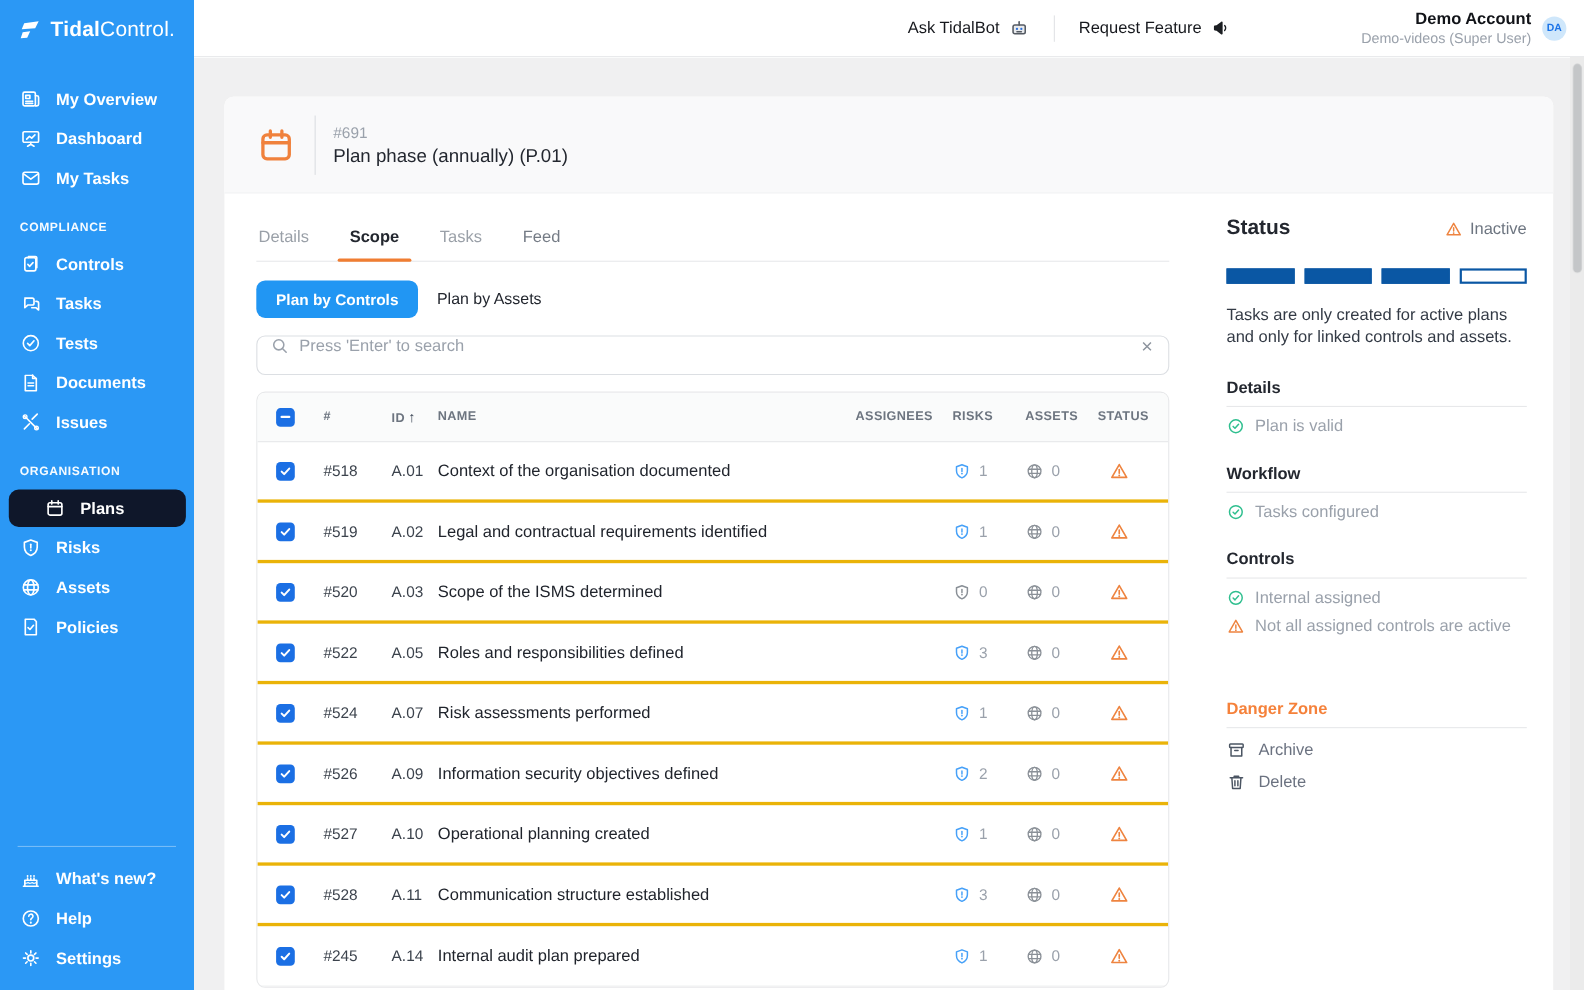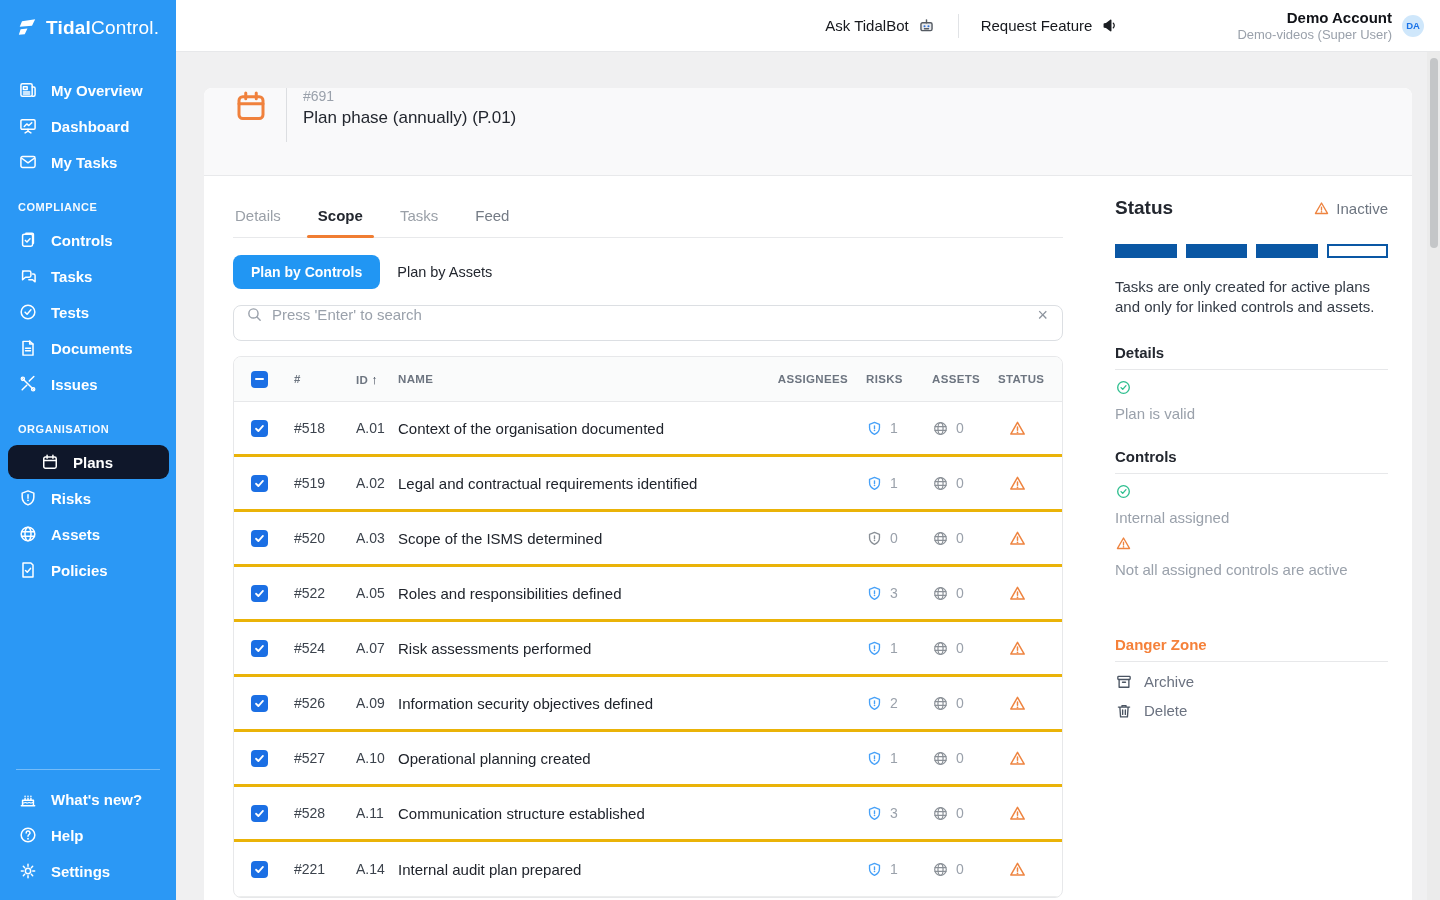--- a/index.html
+++ b/index.html
@@ -29,21 +29,21 @@
   .account-name { font-size:15px; font-weight:700; color:#111318; }
   .account-sub { font-size:13px; color:#9aa1ab; margin-top:1px; }
   .avatar { width:22px; height:22px; border-radius:50%; background:#cfe7fb; color:#1a73e8; font-size:9.5px; font-weight:700; display:flex; align-items:center; justify-content:center; margin-right:8px; cursor:pointer; }
 
   
   .scroll-track { position:fixed; right:0; top:52px; width:13px; height:848px; background:#ebebeb; z-index:40; }
   .scroll-thumb { position:absolute; top:6px; left:2.5px; width:8px; height:190px; border-radius:4px; background:#c4c6c8; }
 
   
   .card { position:absolute; left:204px; top:88px; width:1208px; height:830px; background:#fff; border-radius:8px 8px 0 0; }
-  .card-header { height:88px; background:#f9f9fa; border-bottom:1px solid #e8e9eb; border-radius:8px 8px 0 0; display:flex; padding-left:29px; }
+  .card-header { height:88px; background:#f9f9fa; border-bottom:1px solid #e8e9eb; border-radius:8px 8px 0 0; display:flex; align-items:center; padding-left:29px; }
   .card-header .cal { width:36px; height:36px; color:#f0813c; }
   .vdivider { width:1px; height:54px; background:#dcdee1; margin:0 16px 0 17px; }
   .plan-id { font-size:14px; color:#9aa1ab; }
   .plan-title { font-size:17px; font-weight:500; color:#23272f; margin-top:4px; }
 
   
   .left-col { position:absolute; left:29px; top:88px; width:830px; }
   .tabs { display:flex; gap:33px; margin-top:23px; border-bottom:1px solid #e8e9eb; }
   .tab { font-size:15px; color:#9aa0a8; padding:8px 2px 13px; cursor:pointer; position:relative; }
   .tab.active { color:#23272f; font-weight:600; }
@@ -87,21 +87,21 @@
   .status-title { font-size:19px; font-weight:600; color:#23272f; }
   .status-state { display:flex; align-items:center; gap:6px; font-size:15px; color:#6d7580; }
   .status-state svg { width:17px; height:17px; color:#ee8440; }
   .progress { display:flex; gap:9px; margin-top:25px; }
   .seg { flex:1; height:14px; background:#fff; border:2px solid #0a57a4; }
   .seg.fill { background:#0a57a4; border-color:#0a57a4; }
   .status-note { margin-top:19px; font-size:15px; line-height:1.35; color:#333a45; }
 
   .rp-section { margin-top:26px; }
   .rp-heading { font-size:15px; font-weight:600; color:#23272f; padding-bottom:8px; border-bottom:1px solid #e7e8ea; }
-  .rp-item { display:flex; gap:9px; margin-top:9px; font-size:15px; color:#9aa1ab;flex-direction:column; }
+  .rp-item { display:flex; align-items:center; gap:9px; margin-top:9px; font-size:15px; color:#9aa1ab; }
   .rp-item svg { width:17px; height:17px; flex:0 0 auto; }
   .icon-green { color:#2fbf8f; }
   .icon-warn { color:#ee8440; }
 
   .danger { margin-top:58px; }
   .danger .rp-heading { color:#f5813a; }
   .danger-action { display:flex; align-items:center; gap:11px; margin-top:11px; font-size:15px; color:#6b7280; cursor:pointer; }
   .danger-action svg { width:18px; height:18px; color:#4b5563; }
 </style>
 </head>
@@ -628,21 +628,21 @@
                 <path d="M12 16.8h.01" stroke-width="2.3"></path>
               </svg>
           </div>
         </div>
           <div class="trow" style="">
           <div class="checkbox">
               <svg viewBox="0 0 24 24" fill="none" stroke="currentColor" stroke-width="4" stroke-linecap="round" stroke-linejoin="round">
                 <path d="M4.5 12.5l5 5 10-11"></path>
               </svg>
             </div>
-          <div class="td-num">#221</div>
+          <div class="td-num">#245</div>
           <div class="td-id">A.14</div>
           <div class="td-name">Internal audit plan prepared</div>
           <div></div>
           <div class="count-cell">
             <svg class="risk-shield shield-blue" viewBox="0 0 24 24" fill="none" stroke="currentColor" stroke-width="1.9" stroke-linecap="round" stroke-linejoin="round">
                 <path d="M12 3.5l7 2.6v5c0 4.6-3 7.6-7 9.2-4-1.6-7-4.6-7-9.2v-5z"></path>
                 <path d="M12 8.2v4"></path>
                 <path d="M12 14.8h.01" stroke-width="2.3"></path>
               </svg>
             <span>1</span>
@@ -692,20 +692,30 @@
         <div class="rp-heading">Details</div>
         <div class="rp-item">
           <svg class="icon-green" viewBox="0 0 24 24" fill="none" stroke="currentColor" stroke-width="1.9" stroke-linecap="round" stroke-linejoin="round">
               <circle cx="12" cy="12" r="8.2"></circle>
               <path d="M8.5 12.2l2.4 2.4 4.6-5.2"></path>
             </svg>
           <span>Plan is valid</span>
         </div>
       </div>
 
+      <div class="rp-section">
+        <div class="rp-heading">Workflow</div>
+        <div class="rp-item">
+          <svg class="icon-green" viewBox="0 0 24 24" fill="none" stroke="currentColor" stroke-width="1.9" stroke-linecap="round" stroke-linejoin="round">
+              <circle cx="12" cy="12" r="8.2"></circle>
+              <path d="M8.5 12.2l2.4 2.4 4.6-5.2"></path>
+            </svg>
+          <span>Tasks configured</span>
+        </div>
+      </div>
 
       <div class="rp-section">
         <div class="rp-heading">Controls</div>
         <div class="rp-item">
           <svg class="icon-green" viewBox="0 0 24 24" fill="none" stroke="currentColor" stroke-width="1.9" stroke-linecap="round" stroke-linejoin="round">
               <circle cx="12" cy="12" r="8.2"></circle>
               <path d="M8.5 12.2l2.4 2.4 4.6-5.2"></path>
             </svg>
           <span>Internal assigned</span>
         </div>

